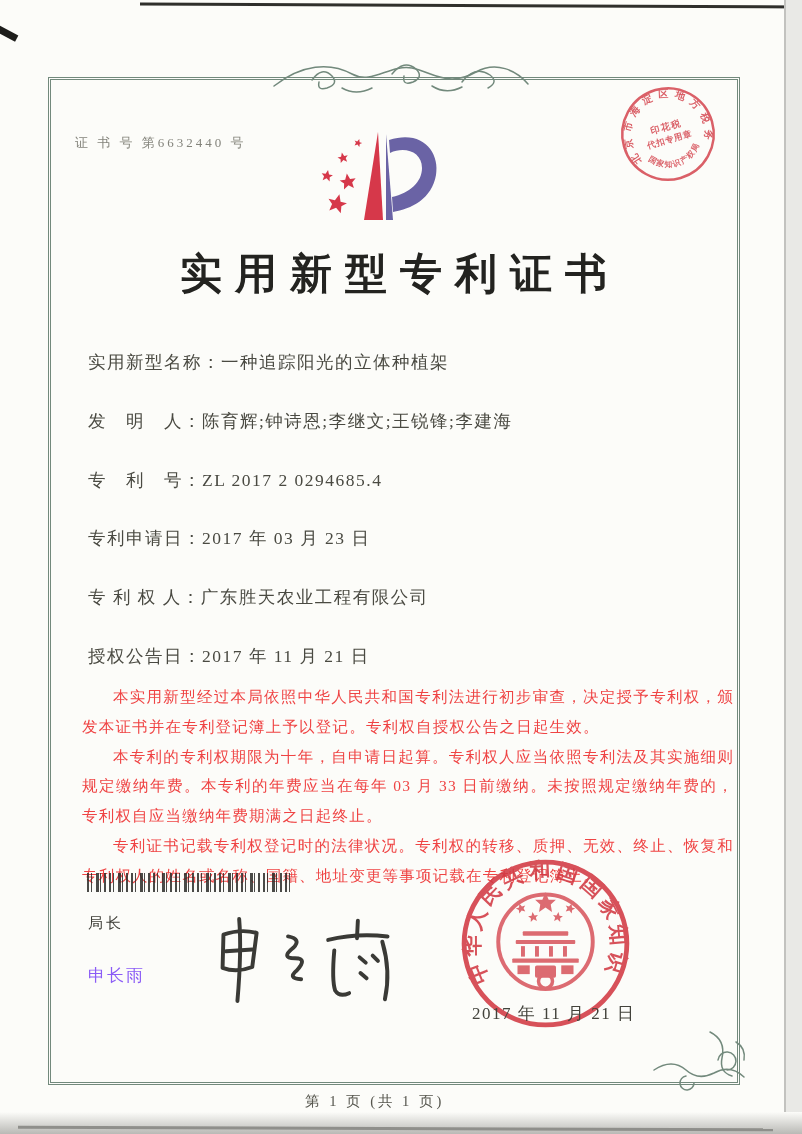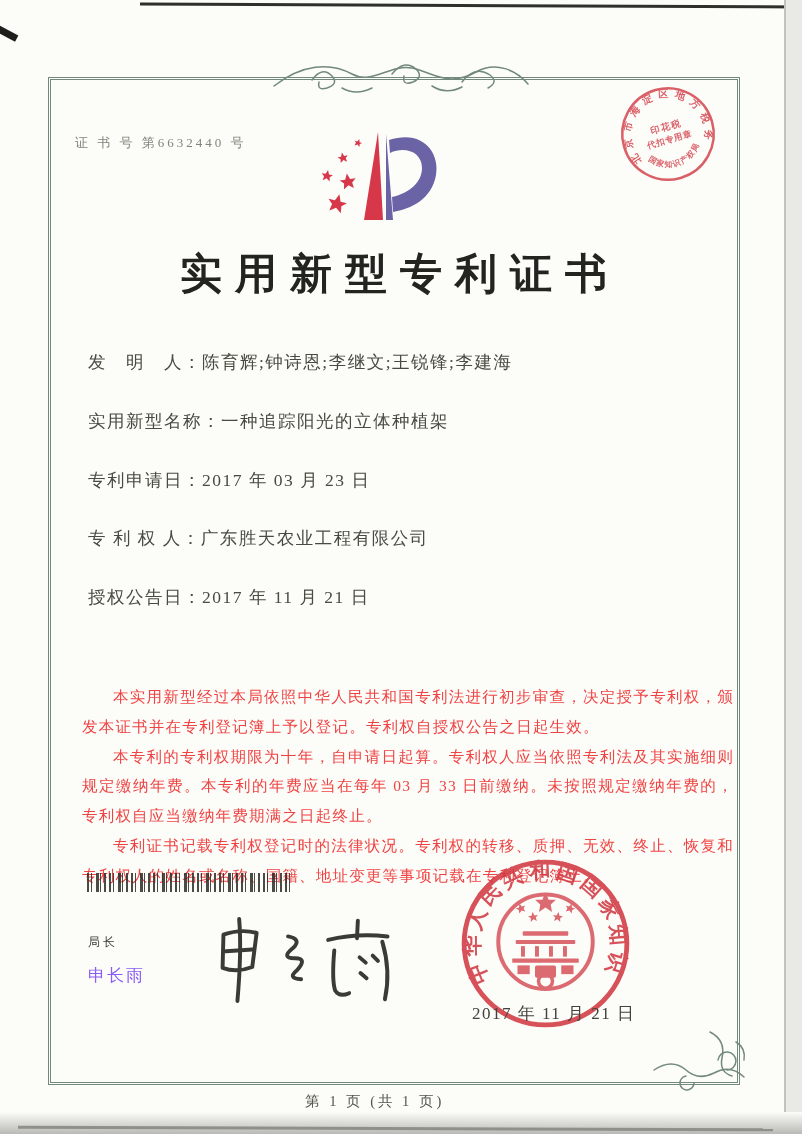--- a/index.html
+++ b/index.html
@@ -30,21 +30,21 @@
   .paragraphs p{margin:0;text-indent:2em;}
 
   .barcode{position:absolute;left:87px;top:873px;width:205px;height:19px;opacity:.85;
     background:repeating-linear-gradient(90deg,
       #2b2b28 0 2px, transparent 2px 4px,
       #2b2b28 4px 5px, transparent 5px 9px,
       #2b2b28 9px 12px, transparent 12px 13px,
       #2b2b28 13px 14px, transparent 14px 17px,
       #2b2b28 17px 19px, transparent 19px 22px);}
 
-  .signer-title{position:absolute;left:88px;top:934px;font-size:12px;letter-spacing:3px;color:#3c3c36;
+  .signer-title{position:absolute;left:88px;top:914px;font-size:15px;letter-spacing:3px;color:#3c3c36;
         font-family:Liberation Serif, serif;}
   .signer-name{position:absolute;left:88px;top:964px;font-size:17px;letter-spacing:2px;color:#8b5cf6;
         font-family:"Liberation Sans","DejaVu Sans",sans-serif;}
   .signature-svg{position:absolute;left:196px;top:912px;}
 
   .official-seal{position:absolute;left:458px;top:856px;opacity:.88;}
   .seal-date{position:absolute;left:472px;top:1002px;font-size:17px;letter-spacing:1.5px;color:#43433c;}
 
   .tax-seal{position:absolute;left:618px;top:84px;transform:rotate(-16deg);opacity:.8;}
 
@@ -118,22 +118,23 @@
     <text font-size="11" fill="#d23a44" letter-spacing="1.5" font-weight="bold" font-family="Liberation Serif, DejaVu Serif, serif">
       <textPath href="#taxArcBottom" startOffset="2">国家知识产权局</textPath>
     </text>
     <text x="70" y="64" text-anchor="middle" font-size="13" letter-spacing="2" fill="#d23a44" font-weight="bold">印花税</text>
     <text x="70" y="82" text-anchor="middle" font-size="12" letter-spacing="1" fill="#d23a44" font-weight="bold">代扣专用章</text>
   </svg>
 
   <div class="title">实用新型专利证书</div>
 
   <div class="fields">
+    <div class="field-row"><span>实用新型名称：</span><span>一种追踪阳光的立体种植架</span></div>
     <div class="field-row"><span>发　明　人：</span><span>陈育辉;钟诗恩;李继文;王锐锋;李建海</span></div>
-    <div class="field-row"><span>实用新型名称：</span><span>一种追踪阳光的立体种植架</span></div>
+    <div class="field-row"><span>专　利　号：</span><span>ZL 2017 2 0294685.4</span></div>
     <div class="field-row"><span>专利申请日：</span><span>2017 年 03 月 23 日</span></div>
     <div class="field-row"><span>专 利 权 人：</span><span>广东胜天农业工程有限公司</span></div>
     <div class="field-row"><span>授权公告日：</span><span>2017 年 11 月 21 日</span></div>
   </div>
 
   <div class="paragraphs">
     <p>本实用新型经过本局依照中华人民共和国专利法进行初步审查，决定授予专利权，颁发本证书并在专利登记簿上予以登记。专利权自授权公告之日起生效。</p>
     <p>本专利的专利权期限为十年，自申请日起算。专利权人应当依照专利法及其实施细则规定缴纳年费。本专利的年费应当在每年 03 月 33 日前缴纳。未按照规定缴纳年费的，专利权自应当缴纳年费期满之日起终止。</p>
     <p>专利证书记载专利权登记时的法律状况。专利权的转移、质押、无效、终止、恢复和专利权人的姓名或名称、国籍、地址变更等事项记载在专利登记簿上。</p>
   </div>

